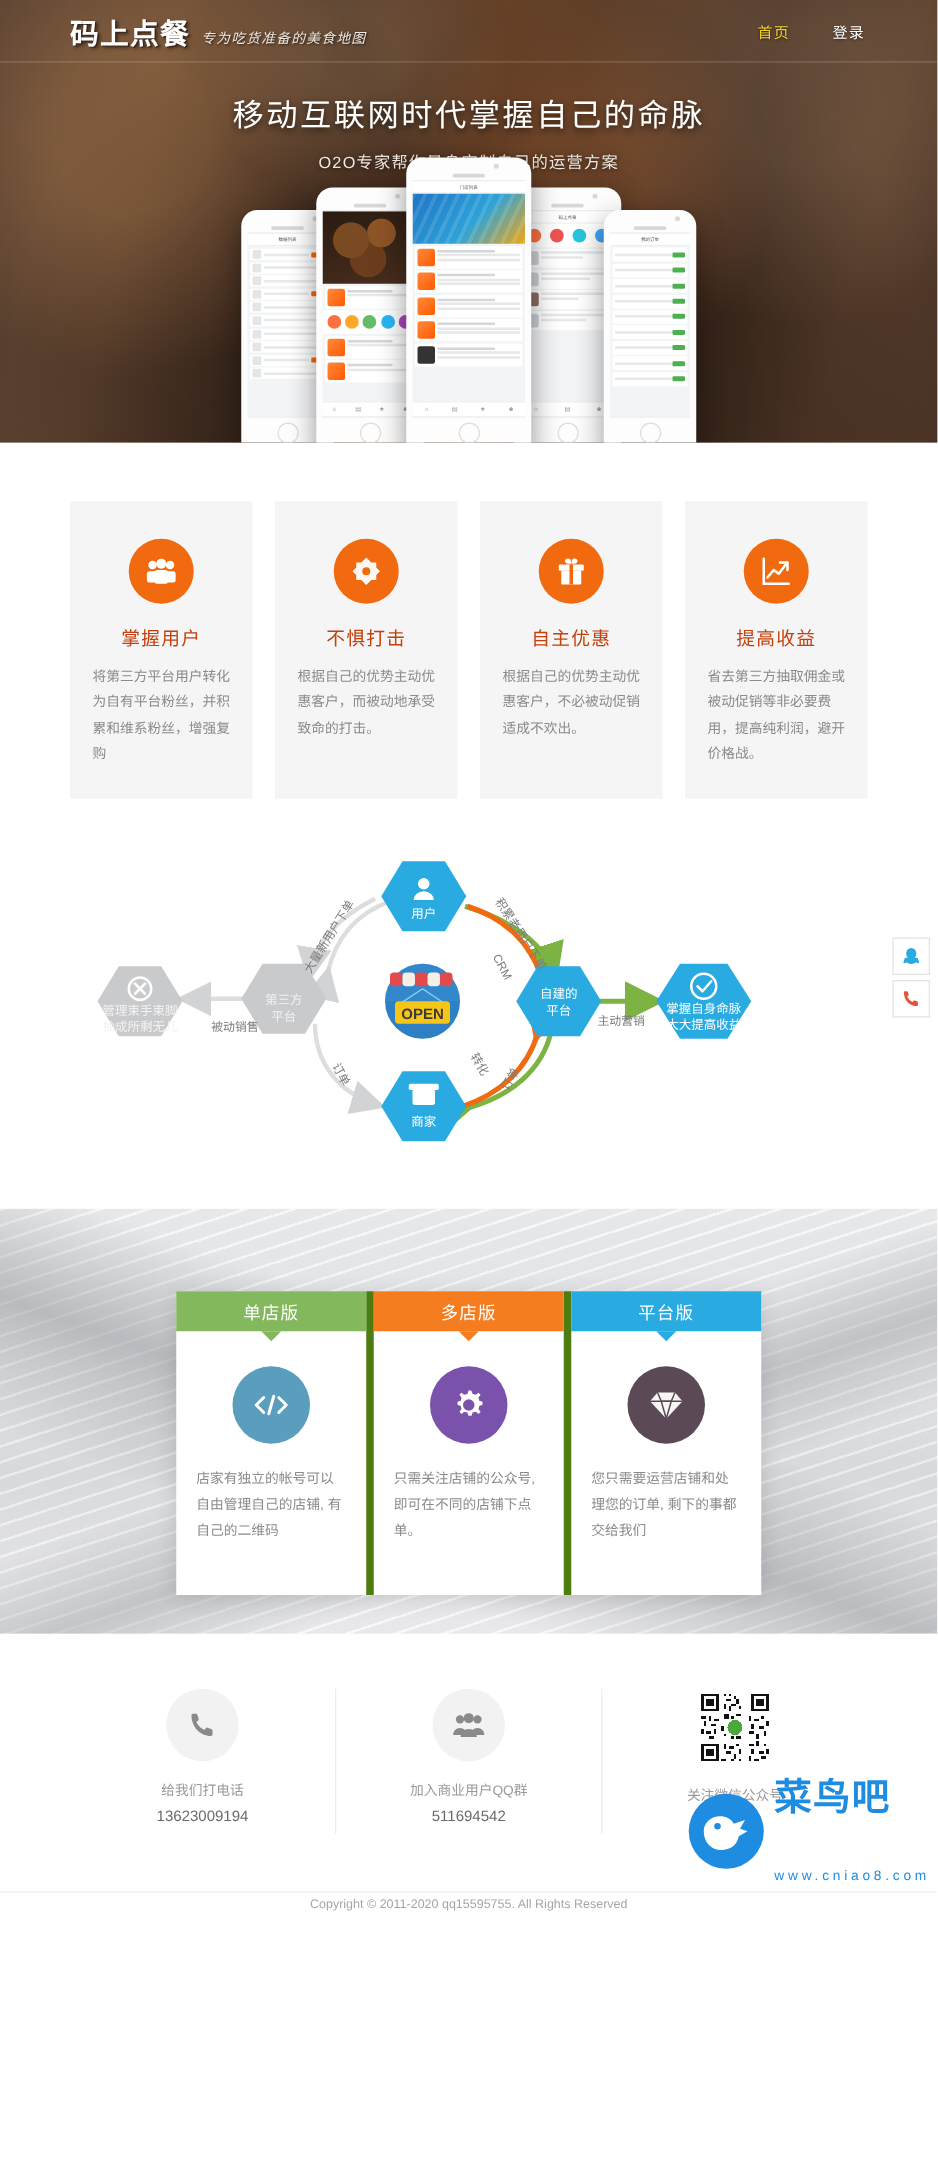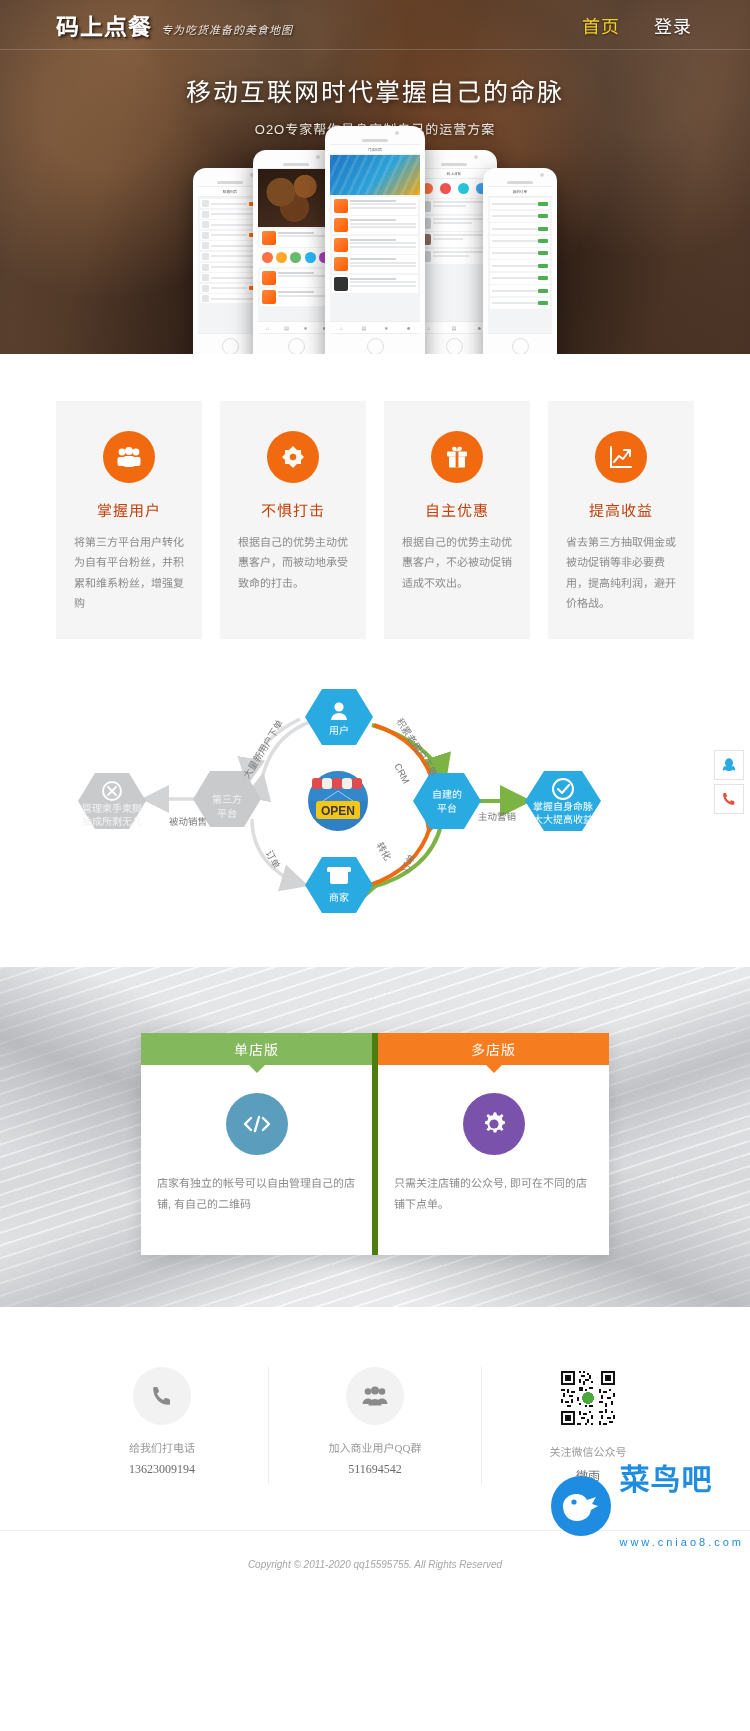--- a/index.html
+++ b/index.html
@@ -50,21 +50,21 @@
     padding-top: 6px;
   }
   .logo-tag {
     font-family: "Liberation Serif", "DejaVu Serif", serif;
     font-size: 11px; color: #efe6dd; font-style: italic;
     letter-spacing: 1px; padding-bottom: 2px;
     text-shadow: 1px 1px 2px rgba(0,0,0,.7);
   }
   .nav-menu { margin-left: auto; display: flex; gap: 34px; }
   .nav-menu a {
-    font-size: 18px; color: #ffffff; text-decoration: none; letter-spacing: 1px;
+    font-size: 12px; color: #ffffff; text-decoration: none; letter-spacing: 1px;
     text-shadow: 0 1px 2px rgba(0,0,0,.6);
   }
   .nav-menu a.active { color: #f2d024; }
 
   .hero-copy { position: relative; z-index: 4; text-align: center; padding-top: 22px; }
   .hero-title {
     font-size: 25px; color: #fff; letter-spacing: 2px; font-weight: normal;
     text-shadow: 0 2px 6px rgba(0,0,0,.65);
   }
   .hero-sub {
@@ -191,34 +191,34 @@
     content:""; position: absolute; bottom: -8px; left: 50%; margin-left: -8px;
     border-left: 8px solid transparent; border-right: 8px solid transparent;
     border-top: 8px solid currentColor;
   }
   .vbody { padding: 28px 16px 40px; text-align: center; }
   .vicon { width: 62px; height: 62px; border-radius: 50%; margin: 0 auto 18px;
     display: flex; align-items: center; justify-content: center; }
   .vdesc { font-size: 11px; line-height: 1.9; color: #8b8b8b; text-align: left; }
 
   
-  .contacts { display: flex; padding: 60px 56px 46px; font-family: Liberation Serif, serif; }
+  .contacts { display: flex; padding: 44px 56px 46px; }
   .c-col { flex: 1; text-align: center; border-right: 1px solid #ececec; }
   .c-col:last-child { border-right: none; }
   .c-circle {
     width: 58px; height: 58px; border-radius: 50%; background: #f2f2f2;
     margin: 0 auto 14px; display: flex; align-items: center; justify-content: center;
   }
   .c-label { font-size: 11px; color: #9a9a9a; margin-bottom: 7px; }
   .c-value { font-size: 12px; color: #6a6a6a; }
   .qr { width: 62px; height: 62px; margin: 0 auto 14px; background:#fff; padding:2px;}
 
   
-  .foot { border-top: 1px solid #eee; padding: 28px 0 26px; text-align: center;
-    font-size: 10px; color: #a6a6a6; font-style: italic; }
+  .foot { border-top: 1px solid #eee; padding: 4px 0 26px; text-align: center;
+    font-size: 10px; color: #a6a6a6; }
 
   
   .side { position: absolute; right: 6px; top: 750px; width: 30px; }
   .side-btn {
     width: 30px; height: 30px; background: #fff; border: 1px solid #e3e3e3;
     display: flex; align-items: center; justify-content: center; margin-bottom: 4px;
   }
 
   
   .wm { position: absolute; right: 6px; bottom: 48px; display: flex; align-items: center; gap: 8px; }
@@ -684,20 +684,36 @@
           <div class="vicon" style="background:#7b52ab">
             <svg width="30" height="30" viewBox="0 0 30 30" fill="#fff">
               <path d="M15 3.2l2.2.4.9 2.6 2.6.6 2.1-1.7 1.7 1.7-1.7 2.1.6 2.6 2.6.9v2.4l-2.6.9-.6 2.6 1.7 2.1-1.7 1.7-2.1-1.7-2.6.6-.9 2.6h-2.4l-.9-2.6-2.6-.6-2.1 1.7-1.7-1.7 1.7-2.1-.6-2.6-2.6-.9v-2.4l2.6-.9.6-2.6-1.7-2.1 1.7-1.7 2.1 1.7 2.6-.6.9-2.6z"></path>
               <circle cx="15" cy="15" r="4.6" fill="#7b52ab"></circle>
             </svg>
           </div>
           <div class="vdesc">只需关注店铺的公众号, 即可在不同的店铺下点单。</div>
         </div>
       </div>
 
+      <div class="vcol">
+        <div class="vhead" style="background:#29abe2;color:#29abe2">
+          <span style="color:#fff">平台版</span>
+        </div>
+        <div class="vbody">
+          <div class="vicon" style="background:#5b4a55">
+            <svg width="30" height="28" viewBox="0 0 30 28" fill="#fff">
+              <path d="M8 4h14l6 7-13 14L2 11z" opacity="0.95"></path>
+              <path d="M8 4l3 7h8l3-7" fill="none" stroke="#5b4a55" stroke-width="1.2"></path>
+              <path d="M2 11h26" stroke="#5b4a55" stroke-width="1.2"></path>
+              <path d="M11 11l4 14 4-14" fill="none" stroke="#5b4a55" stroke-width="1.2"></path>
+            </svg>
+          </div>
+          <div class="vdesc">您只需要运营店铺和处理您的订单, 剩下的事都交给我们</div>
+        </div>
+      </div>
 
     </div>
   </div>
 
   <div class="contacts">
 
     <div class="c-col">
       <div class="c-circle">
         <svg width="24" height="24" viewBox="0 0 24 24" fill="#8a8a8a">
           <path d="M6.6 3c.6 0 1.1.4 1.3 1l1 3c.2.6 0 1.2-.5 1.5L7 9.4a13 13 0 0 0 6.6 6.6l.9-1.4c.3-.5.9-.7 1.5-.5l3 1c.6.2 1 .7 1 1.3v3c0 .8-.6 1.4-1.4 1.4C10.3 20.8 3.2 13.7 3.2 4.4 3.2 3.6 3.8 3 4.6 3z"></path>

